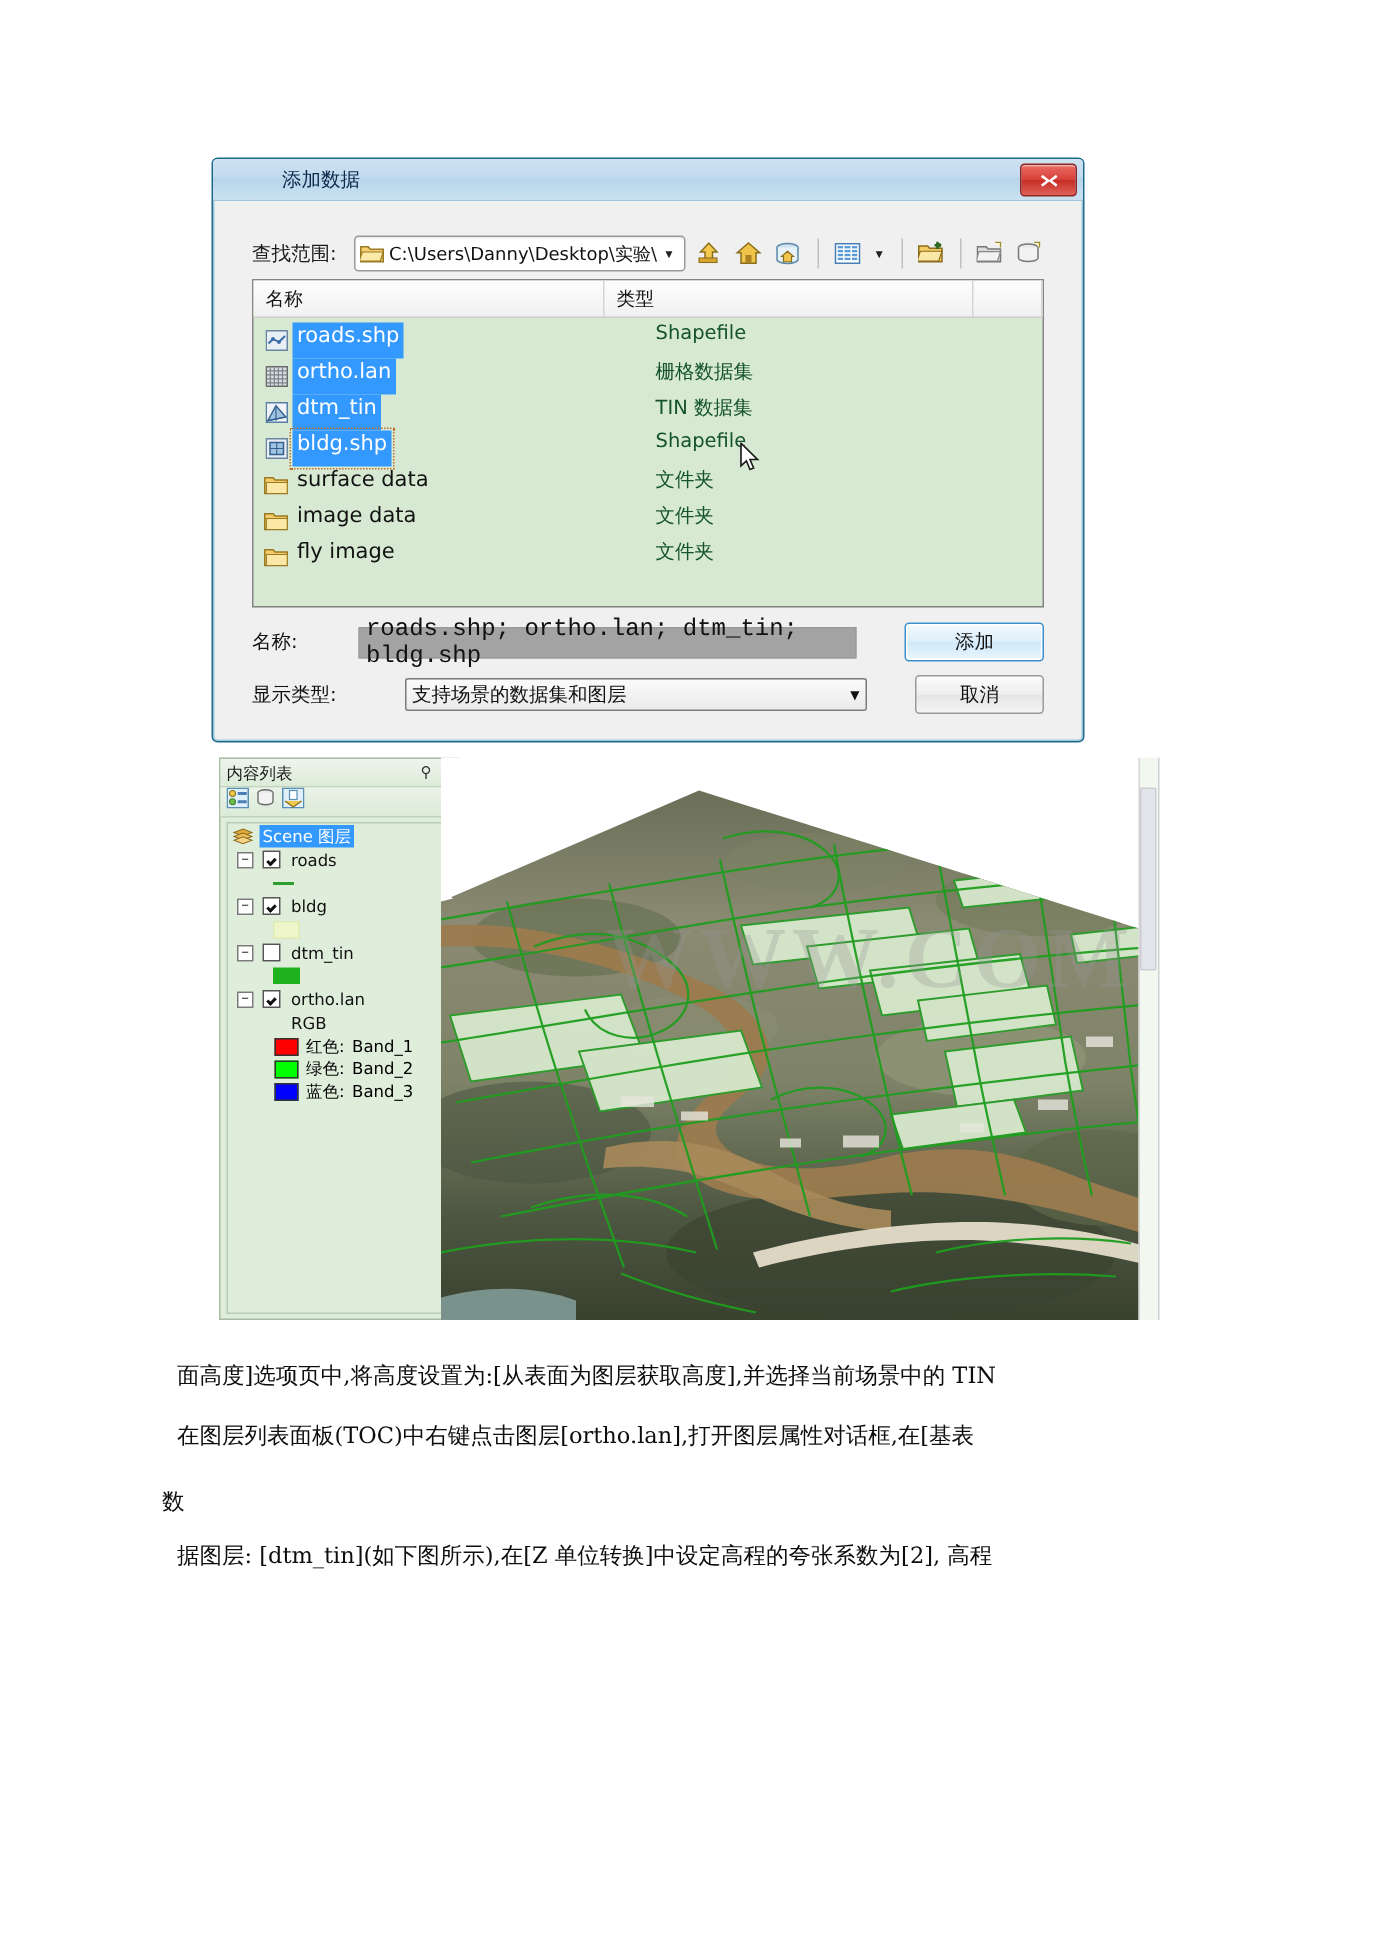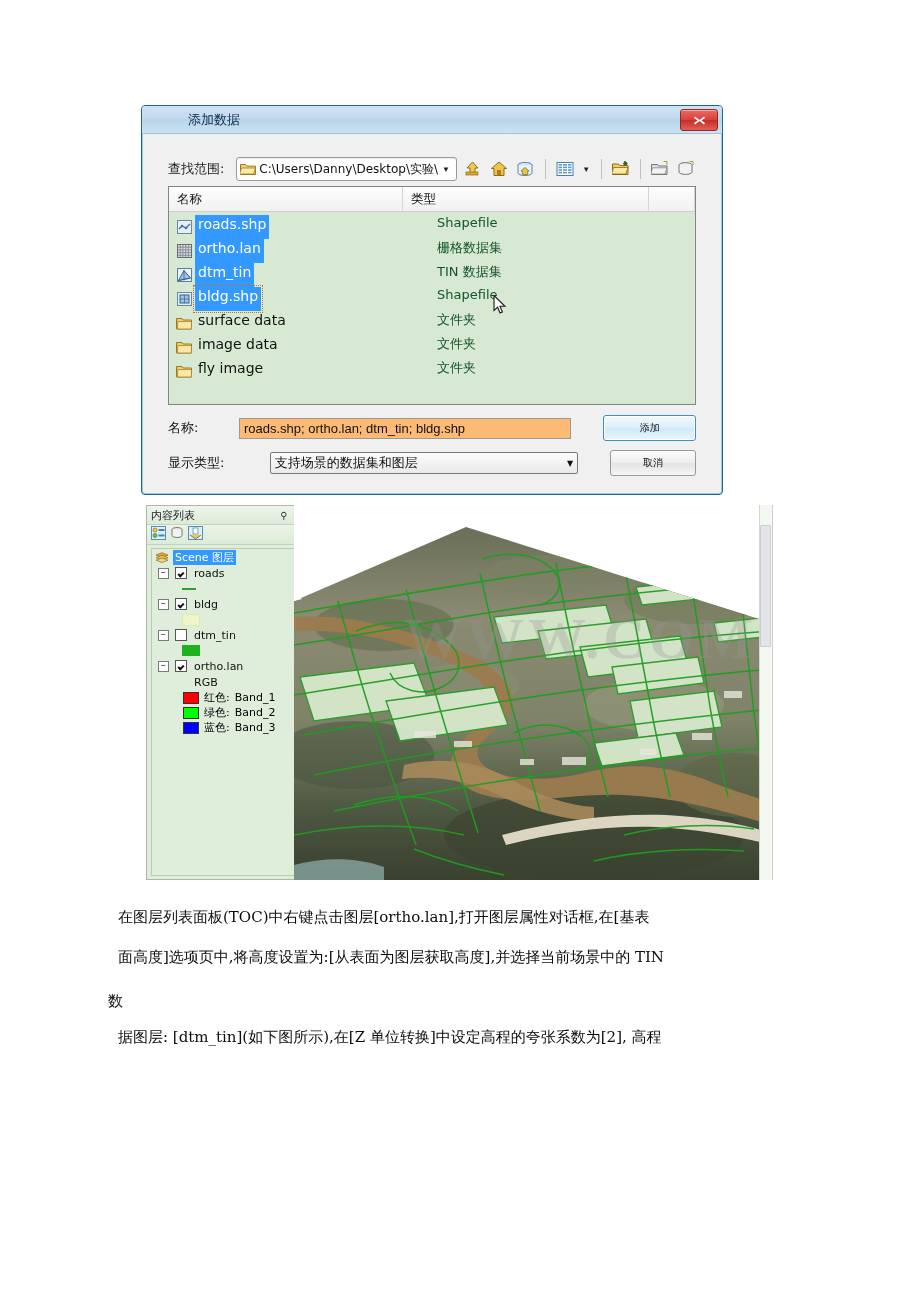--- a/index.html
+++ b/index.html
@@ -106,36 +106,36 @@
   .rowline{position:relative;}
 
   
   .bottom-area{padding:10px 8px 0 8px;}
   .brow{display:flex;align-items:center;margin-bottom:9px;}
   .blabel{
     width:72px;font-size:13px;color:#111;
     font-family:"DejaVu Sans","Liberation Sans",sans-serif;
   }
   .name-input{
-    width:337px;height:21px;background:#fdba74;border:1px solid #9a9a9a;
-    font-size:13px;color:#111;display:flex;align-items:center;padding:0 4px;
-    font-family:Liberation Sans, sans-serif;
+    width:337px;height:21px;background:#a3a3a3;border:1px solid #9a9a9a;
+    font-size:16px;color:#111;display:flex;align-items:center;padding:0 4px;
+    font-family:Liberation Mono, monospace;
     box-sizing:border-box;
   }
   .type-combo{
     width:337px;height:22px;background:linear-gradient(to bottom,#fbfbfb,#eaeaea);
     border:1px solid #7a7a7a;border-radius:2px;
     font-size:13px;color:#111;display:flex;align-items:center;padding:0 4px;
     font-family:"DejaVu Sans","Liberation Sans",sans-serif;
     box-sizing:border-box;justify-content:space-between;margin-left:36px;
   }
   .dlg-btn{
     width:92px;height:24px;margin-left:32px;
     display:flex;align-items:center;justify-content:center;
-    font-size:10px;color:#111;border-radius:3px;cursor:pointer;
+    font-size:13px;color:#111;border-radius:3px;cursor:pointer;
     font-family:Liberation Serif, serif;
   }
   .btn-add{
     background:linear-gradient(to bottom,#f3f9fd,#dceefb 50%,#cfe8fa 51%,#eaf6fd);
     border:1px solid #3c8fcc;
     box-shadow:0 0 0 1px #fff inset;
   }
   .btn-cancel{
     background:linear-gradient(to bottom,#fcfcfc,#ededed 50%,#e4e4e4 51%,#f5f5f5);
     border:1px solid #9a9a9a;
@@ -631,17 +631,17 @@
   </svg>
 
   <div class="wm" style="left:110px;top:100px;">WWW.COM</div>
 
   <div class="scroll-strip">
     <div class="scroll-thumb"></div>
   </div>
 </div>
 
 <div class="doc-text">
+  <p style="position:relative">面高度]选项页中,将高度设置为:[从表面为图层获取高度],并选择当前场景中的 TIN</p>
   <p>在图层列表面板(TOC)中右键点击图层[ortho.lan],打开图层属性对话框,在[基表</p>
-  <p style="position:relative">面高度]选项页中,将高度设置为:[从表面为图层获取高度],并选择当前场景中的 TIN</p>
   <span class="hang" style="top:84px;">数</span>
   <p style="margin-top:40px">据图层: [dtm_tin](如下图所示),在[Z 单位转换]中设定高程的夸张系数为[2], 高程</p>
 </div>
 
 </body></html>

